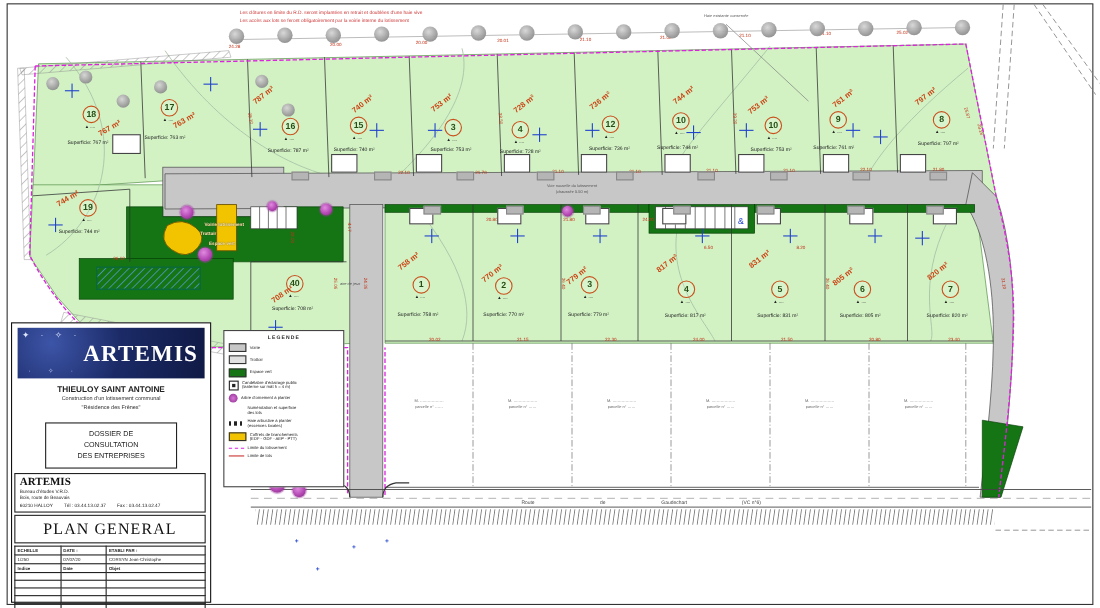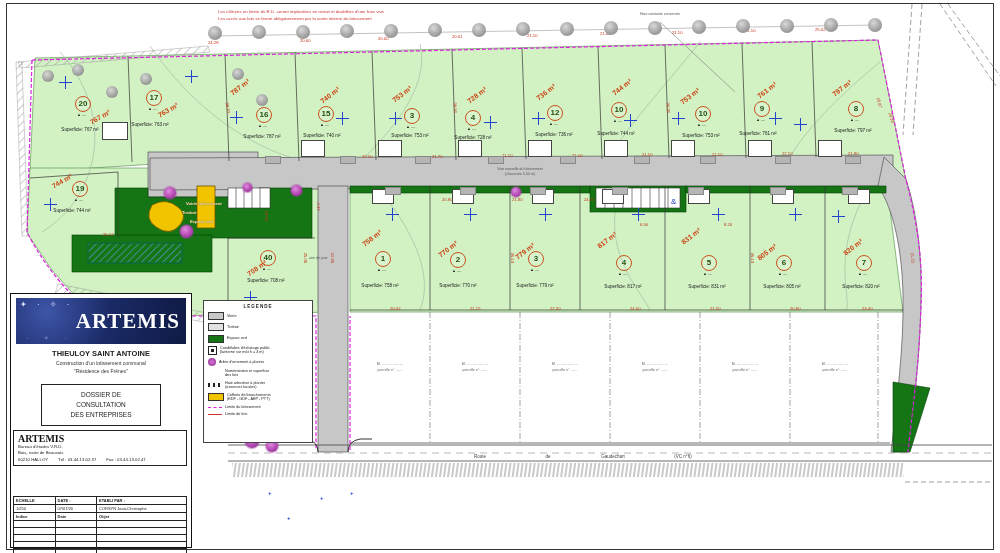--- a/index.html
+++ b/index.html
@@ -346,21 +346,21 @@
         <i class="v"></i>
       </div>
       <div class="lot-circle" style="left: 146px; top: 90px;">17</div>
       <div class="lot-area" style="left: 168px; top: 110px; transform: translate(-50%, -50%) rotate(-30deg);">763 m²</div>
       <div class="lot-sup" style="left: 150px; top: 122px;">Superficie: 763 m²</div>
       <div class="lot-mark" style="left: 148px; top: 106px;">▲ ‥‥</div>
       <div class="bcross" style="left: 185px; top: 70px;">
         <i class="h"></i>
         <i class="v"></i>
       </div>
-      <div class="lot-circle" style="left: 75px; top: 96px;">20</div>
+      <div class="lot-circle" style="left: 75px; top: 96px;">18</div>
       <div class="lot-area" style="left: 100px; top: 117px; transform: translate(-50%, -50%) rotate(-30deg);">767 m²</div>
       <div class="lot-sup" style="left: 80px; top: 127px;">Superficie: 767 m²</div>
       <div class="lot-mark" style="left: 77px; top: 112px;">▲ ‥‥</div>
       <div class="bcross" style="left: 59px; top: 76px;">
         <i class="h"></i>
         <i class="v"></i>
       </div>
       <div class="lot-circle" style="left: 72px; top: 181px;">19</div>
       <div class="lot-area" style="left: 62px; top: 181px; transform: translate(-50%, -50%) rotate(-30deg);">744 m²</div>
       <div class="lot-sup" style="left: 72px; top: 208px;">Superficie: 744 m²</div>
@@ -530,20 +530,21 @@
     <div class="firm">
       <div class="firm-name">ARTEMIS</div>
       <div class="firm-line">Bureau d'études V.R.D.</div>
       <div class="firm-line">Bois, route de Beauvais</div>
       <div class="firm-row">
         <span style="position:static">60210  HALLOY</span>
         <span style="position:static">Tél : 03.44.13.02.37</span>
         <span style="position:static">Fax : 03.44.13.02.47</span>
       </div>
     </div>
+    <div class="doc-title">PLAN GENERAL</div>
     <table class="ttab">
       <tbody>
           <tr>
         <td class="hd" style="width:24%">ECHELLE</td>
         <td class="hd" style="width:24%">DATE :</td>
         <td class="hd">ETABLI PAR :</td>
       </tr>
       <tr>
         <td>1/250</td>
         <td>07/07/20</td>

